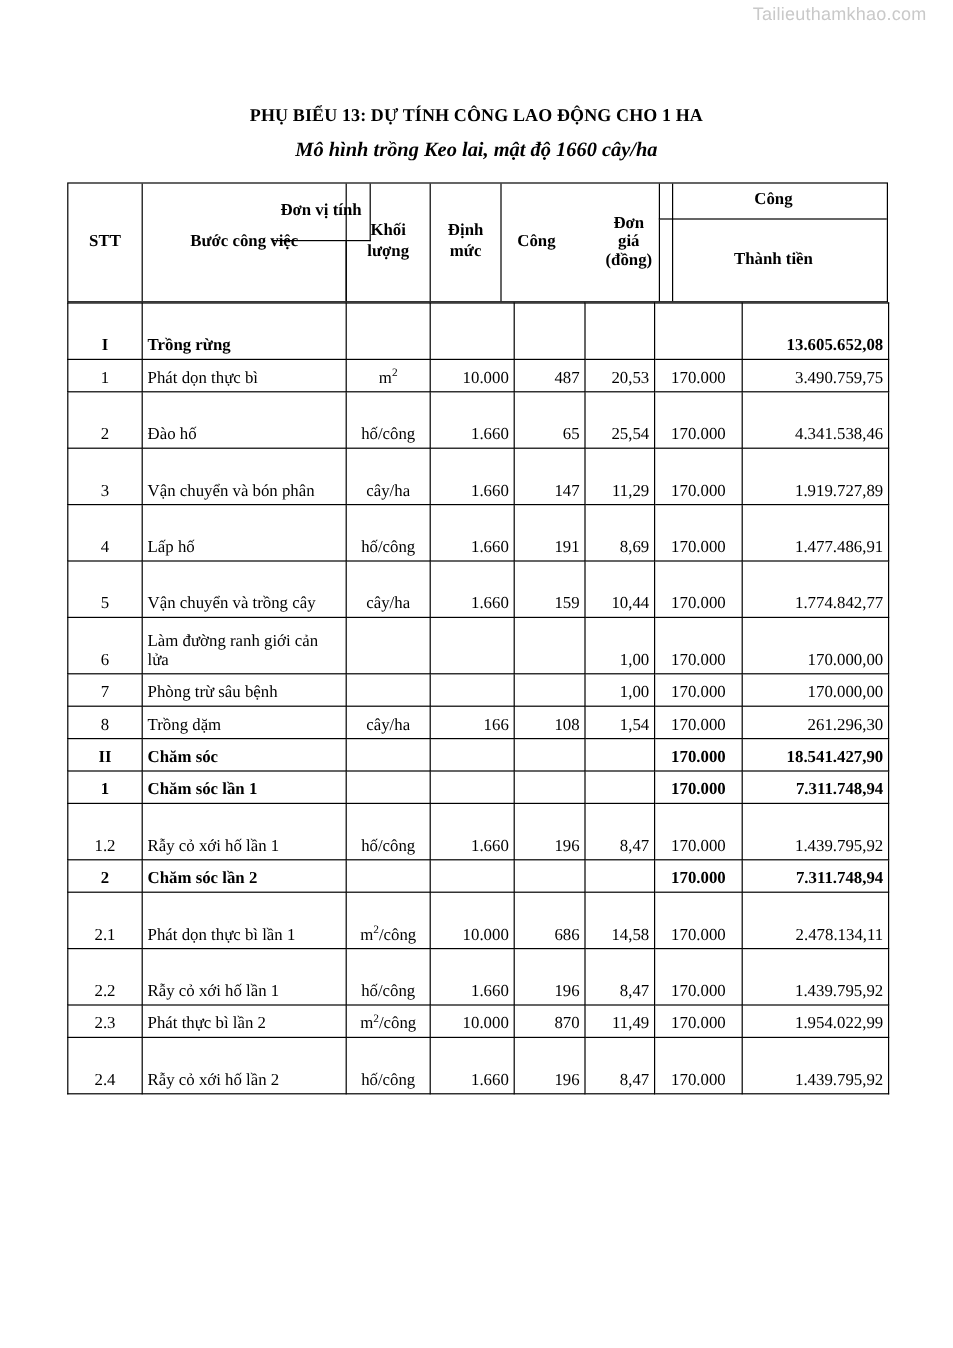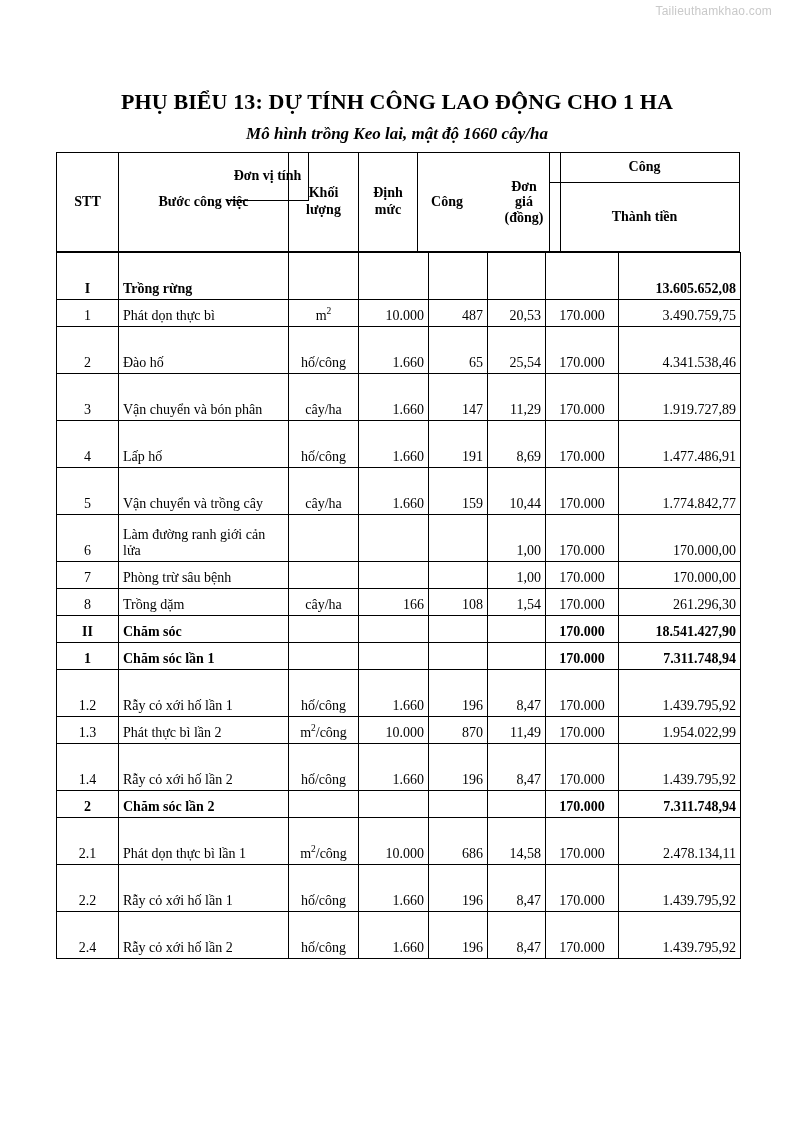--- a/index.html
+++ b/index.html
@@ -22,36 +22,36 @@
     width: 794px;
     height: 1123px;
   }
 
   
   .watermark {
     position: absolute;
     top: 4px;
     right: 22px;
     font-family: "Liberation Sans", "DejaVu Sans", sans-serif;
-    font-size: 12px;
+    font-size: 15px;
     color: #c9c9c9;
     letter-spacing: 0.2px;
     white-space: nowrap;
   }
 
   
   .title-block {
     position: absolute;
     top: 88px;
     left: 0;
     width: 794px;
     text-align: center;
   }
   .doc-title {
-    font-size: 22px;
+    font-size: 15px;
     font-weight: bold;
     line-height: 1.25;
     letter-spacing: 0.1px;
     white-space: nowrap;
   }
   .doc-subtitle {
     margin-top: 7px;
     font-size: 17px;
     font-weight: bold;
     font-style: italic;
@@ -305,40 +305,20 @@
           <tr>
             <td class="c-num tall">1.2</td>
             <td class="c-text tall">Rẫy cỏ xới hố lần 1</td>
             <td class="c-ctr tall">hố/công</td>
             <td class="c-right tall">1.660</td>
             <td class="c-right tall">196</td>
             <td class="c-right tall">8,47</td>
             <td class="c-ctr tall">170.000</td>
             <td class="c-right tall">1.439.795,92</td>
           </tr>
-          <tr>
-            <td class="c-num short">1.3</td>
-            <td class="c-text short">Phát thực bì lần 2</td>
-            <td class="c-ctr short">m<sup>2</sup>/công</td>
-            <td class="c-right short">10.000</td>
-            <td class="c-right short">870</td>
-            <td class="c-right short">11,49</td>
-            <td class="c-ctr short">170.000</td>
-            <td class="c-right short">1.954.022,99</td>
-          </tr>
-          <tr>
-            <td class="c-num tall">1.4</td>
-            <td class="c-text tall">Rẫy cỏ xới hố lần 2</td>
-            <td class="c-ctr tall">hố/công</td>
-            <td class="c-right tall">1.660</td>
-            <td class="c-right tall">196</td>
-            <td class="c-right tall">8,47</td>
-            <td class="c-ctr tall">170.000</td>
-            <td class="c-right tall">1.439.795,92</td>
-          </tr>
           <tr class="bold">
             <td class="c-num short">2</td>
             <td class="c-text short">Chăm sóc lần 2</td>
             <td class="c-ctr short"></td>
             <td class="c-right short"></td>
             <td class="c-right short"></td>
             <td class="c-right short"></td>
             <td class="c-ctr short">170.000</td>
             <td class="c-right short">7.311.748,94</td>
           </tr>
@@ -356,20 +336,30 @@
             <td class="c-num tall">2.2</td>
             <td class="c-text tall">Rẫy cỏ xới hố lần 1</td>
             <td class="c-ctr tall">hố/công</td>
             <td class="c-right tall">1.660</td>
             <td class="c-right tall">196</td>
             <td class="c-right tall">8,47</td>
             <td class="c-ctr tall">170.000</td>
             <td class="c-right tall">1.439.795,92</td>
           </tr>
           <tr>
+            <td class="c-num short">2.3</td>
+            <td class="c-text short">Phát thực bì lần 2</td>
+            <td class="c-ctr short">m<sup>2</sup>/công</td>
+            <td class="c-right short">10.000</td>
+            <td class="c-right short">870</td>
+            <td class="c-right short">11,49</td>
+            <td class="c-ctr short">170.000</td>
+            <td class="c-right short">1.954.022,99</td>
+          </tr>
+          <tr>
             <td class="c-num tall">2.4</td>
             <td class="c-text tall">Rẫy cỏ xới hố lần 2</td>
             <td class="c-ctr tall">hố/công</td>
             <td class="c-right tall">1.660</td>
             <td class="c-right tall">196</td>
             <td class="c-right tall">8,47</td>
             <td class="c-ctr tall">170.000</td>
             <td class="c-right tall">1.439.795,92</td>
           </tr>
         </tbody>

